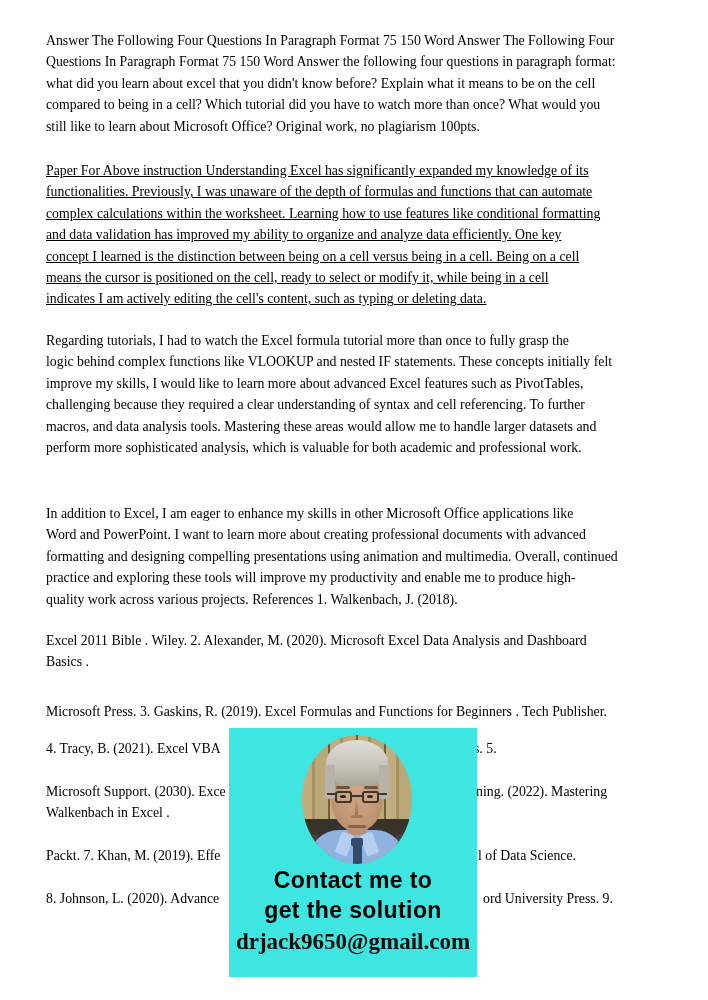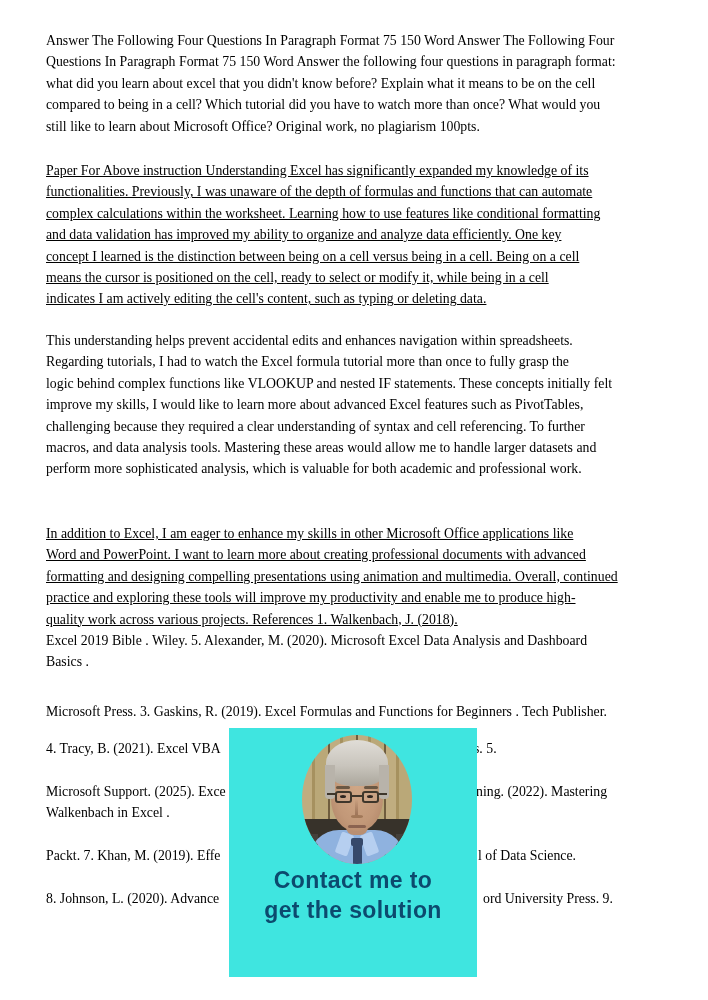--- a/index.html
+++ b/index.html
@@ -32,21 +32,21 @@
   }
   .card-heading {
     position: absolute;
     top: 138px; left: 0; right: 0;
     text-align: center;
     font-family: "Liberation Sans", sans-serif;
     font-weight: 700;
     font-size: 23px;
     line-height: 29.5px;
     letter-spacing: 0.4px;
-    color: #0c4a6e;
+    color: #000000;
   }
   .card-email {
     position: absolute;
     top: 201px; left: 0; right: 0;
     text-align: center;
     font-family: "Liberation Serif", serif;
     font-weight: 700;
     font-size: 23px;
     line-height: 26px;
     color: #0d0d0d;
@@ -132,47 +132,46 @@
     <div class="para" style="top: 160px; text-decoration: underline;">
       <div class="line">Paper For Above instruction Understanding Excel has significantly expanded my knowledge of its</div>
       <div class="line">functionalities. Previously, I was unaware of the depth of formulas and functions that can automate</div>
       <div class="line">complex calculations within the worksheet. Learning how to use features like conditional formatting</div>
       <div class="line">and data validation has improved my ability to organize and analyze data efficiently. One key</div>
       <div class="line">concept I learned is the distinction between being on a cell versus being in a cell. Being on a cell</div>
       <div class="line">means the cursor is positioned on the cell, ready to select or modify it, while being in a cell</div>
       <div class="line">indicates I am actively editing the cell's content, such as typing or deleting data.</div>
     </div>
     <div class="para" style="top: 330px;">
-      <div class="line">This understanding helps prevent accidental edits and enhances navigation within spreadsheets.</div>
       <div class="line">Regarding tutorials, I had to watch the Excel formula tutorial more than once to fully grasp the</div>
       <div class="line">logic behind complex functions like VLOOKUP and nested IF statements. These concepts initially felt</div>
       <div class="line">improve my skills, I would like to learn more about advanced Excel features such as PivotTables,</div>
       <div class="line">challenging because they required a clear understanding of syntax and cell referencing. To further</div>
       <div class="line">macros, and data analysis tools. Mastering these areas would allow me to handle larger datasets and</div>
       <div class="line">perform more sophisticated analysis, which is valuable for both academic and professional work.</div>
     </div>
-    <div class="para" style="top: 523px; text-decoration: underline;">
+    <div class="para" style="top: 503px;">
       <div class="line">In addition to Excel, I am eager to enhance my skills in other Microsoft Office applications like</div>
       <div class="line">Word and PowerPoint. I want to learn more about creating professional documents with advanced</div>
       <div class="line">formatting and designing compelling presentations using animation and multimedia. Overall, continued</div>
       <div class="line">practice and exploring these tools will improve my productivity and enable me to produce high-</div>
       <div class="line">quality work across various projects. References 1. Walkenbach, J. (2018).</div>
     </div>
     <div class="para" style="top: 630px;">
-      <div class="line">Excel 2019 Bible . Wiley. 5. Alexander, M. (2020). Microsoft Excel Data Analysis and Dashboard</div>
+      <div class="line">Excel 2011 Bible . Wiley. 2. Alexander, M. (2020). Microsoft Excel Data Analysis and Dashboard</div>
       <div class="line">Basics .</div>
     </div>
     <div class="para" style="top: 701px;">
       <div class="line">Microsoft Press. 3. Gaskins, R. (2019). Excel Formulas and Functions for Beginners . Tech Publisher.</div>
     </div>
     <div class="para" style="top: 738px;">
       <div class="line"><span>4. Tracy, B. (2021). Excel VBA</span><span class="rfrag" style="left: 428px;">s. 5.</span></div>
     </div>
     <div class="para" style="top: 781px;">
-      <div class="line"><span>Microsoft Support. (2025). Exce</span><span class="rfrag" style="left: 430px;">ning. (2022). Mastering</span></div>
+      <div class="line"><span>Microsoft Support. (2030). Exce</span><span class="rfrag" style="left: 430px;">ning. (2022). Mastering</span></div>
       <div class="line">Walkenbach in Excel .</div>
     </div>
     <div class="para" style="top: 845px;">
       <div class="line"><span>Packt. 7. Khan, M. (2019). Effe</span><span class="rfrag" style="left: 432px;">l of Data Science.</span></div>
     </div>
     <div class="para" style="top: 888px;">
       <div class="line"><span>8. Johnson, L. (2020). Advance</span><span class="rfrag" style="left: 437px;">ord University Press. 9.</span></div>
     </div>
   </div>
 
@@ -202,13 +201,14 @@
     <div class="ph-eye-l"></div>
     <div class="ph-eye-r"></div>
     <div class="ph-nose"></div>
     <div class="ph-nose-base"></div>
     <div class="ph-mouth"></div>
   </div>
   <div class="card-heading">
     <div>Contact me to</div>
     <div>get the solution</div>
   </div>
+  <div class="card-email">drjack9650@gmail.com</div>
 </div>
 
 </body></html>

